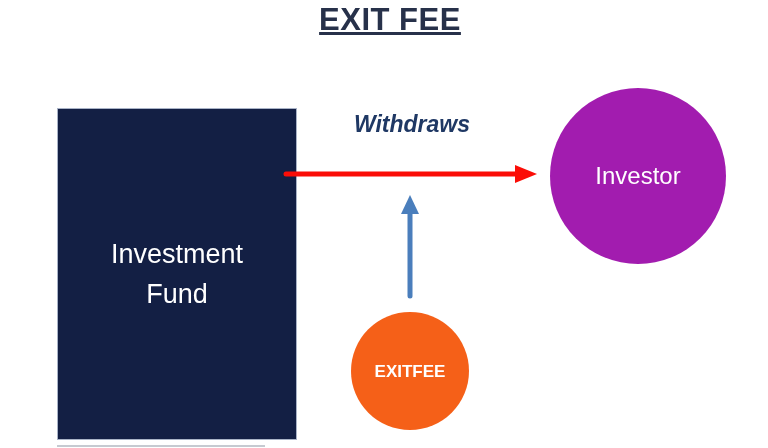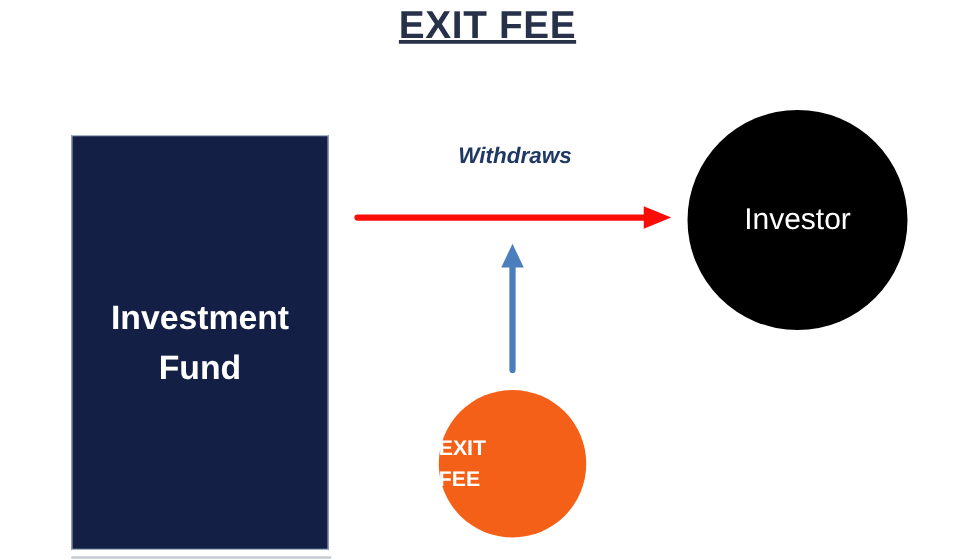--- a/index.html
+++ b/index.html
@@ -17,47 +17,46 @@
     text-align: center;
     font-size: 31px;
     font-weight: 700;
     letter-spacing: 0.5px;
     margin: 0;
     text-decoration: underline;
   }
   .fund-rect {
     position: absolute;
     left: 57px; top: 108px;
-    width: 206px; height: 332px;
+    width: 240px; height: 332px;
     border: 1px solid #A9B3C7;
     box-sizing: border-box;
     display: flex;
     align-items: center;
     justify-content: center;
-    font-weight: bold;
   }
   .fund-label {
     color: #ffffff;
     font-size: 27px;
     line-height: 40px;
     text-align: center;
     width: 160px;
   }
   .shadow-line {
     position: absolute;
     left: 57px; top: 445px;
     width: 208px; height: 2px;
     background: #C6CAD1;
   }
   .annotation {
     position: absolute;
     left: 412px; top: 110px;
     transform: translateX(-50%);
     text-align: center;
-    font-size: 18px;
+    font-size: 23px;
     line-height: 28px;
     font-style: italic;
     font-weight: 600;
     white-space: nowrap;
   }
   .arrow-svg { position: absolute; }
   .red-arrow  { left: 283px; top: 163px; }
   .blue-arrow { left: 398px; top: 193px; }
   .investor-circle {
     position: absolute;
@@ -71,22 +70,22 @@
   .investor-label {
     color: #ffffff;
     font-size: 24px;
   }
   .fee-circle {
     position: absolute;
     left: 351px; top: 312px;
     width: 118px; height: 118px;
     border-radius: 50%;
     display: flex;
-    flex-direction: column;
-    align-items: flex-start;
+    flex-direction: row;
+    align-items: center;
     justify-content: center;
   }
   .fee-label {
     color: #ffffff;
     font-size: 17px;
     font-weight: 700;
     line-height: 25px;
     text-align: center;
   }
 </style>
@@ -110,21 +109,21 @@
   <svg class="arrow-svg red-arrow" width="256" height="22">
     <line x1="3" y1="11" x2="234" y2="11" stroke-width="5" stroke-linecap="round" stroke="#FB0D07"></line>
     <polygon points="232,2 254,11 232,20" fill="#FB0D07"></polygon>
   </svg>
 
   <svg class="arrow-svg blue-arrow" width="24" height="106">
     <line x1="12" y1="20" x2="12" y2="103" stroke-width="5" stroke-linecap="round" stroke="#4A7EBC"></line>
     <polygon points="3,21 12,2 21,21" fill="#4A7EBC"></polygon>
   </svg>
 
-  <div class="investor-circle" style="background-color: #000000;">
+  <div class="investor-circle" style="background-color: #a21caf;">
     <div class="investor-label">Investor</div>
   </div>
 
   <div class="fee-circle" style="background-color: rgb(245, 96, 24);">
     <div class="fee-label">EXIT</div>
     <div class="fee-label">FEE</div>
   </div>
 
 </div>
 

